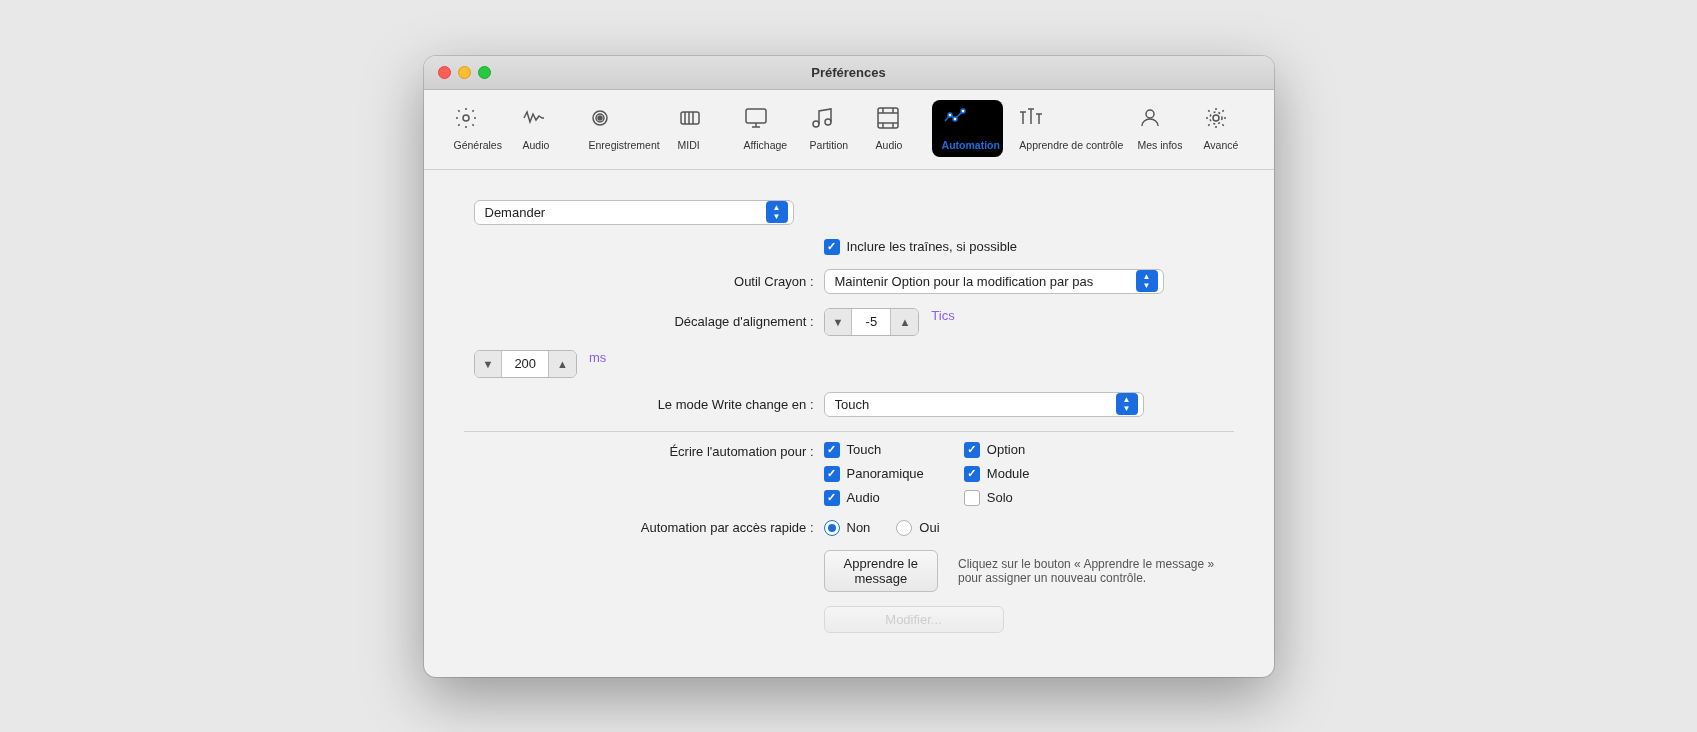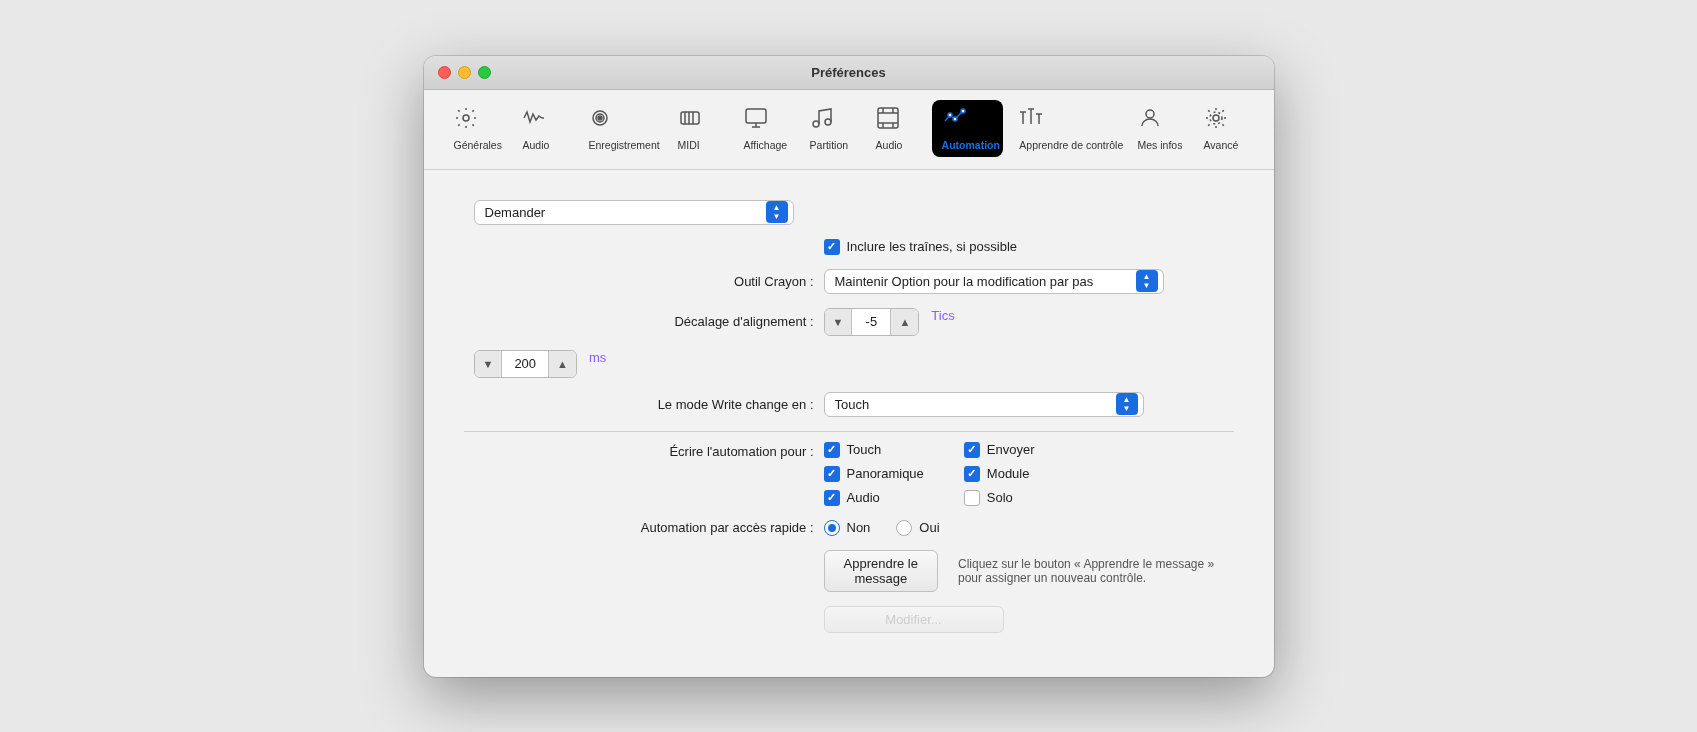--- a/index.html
+++ b/index.html
@@ -546,21 +546,21 @@
             <div class="checkbox-custom">
               <span class="checkmark">✓</span>
             </div>
             <span>Touch</span>
           </div>
 
           <div class="checkbox-row">
             <div class="checkbox-custom">
               <span class="checkmark">✓</span>
             </div>
-            <span>Envoyer</span>
+            <span>Option</span>
           </div>
 
           <div class="checkbox-row">
             <div class="checkbox-custom">
               <span class="checkmark">✓</span>
             </div>
             <span>Panoramique</span>
           </div>
 
           <div class="checkbox-row">

